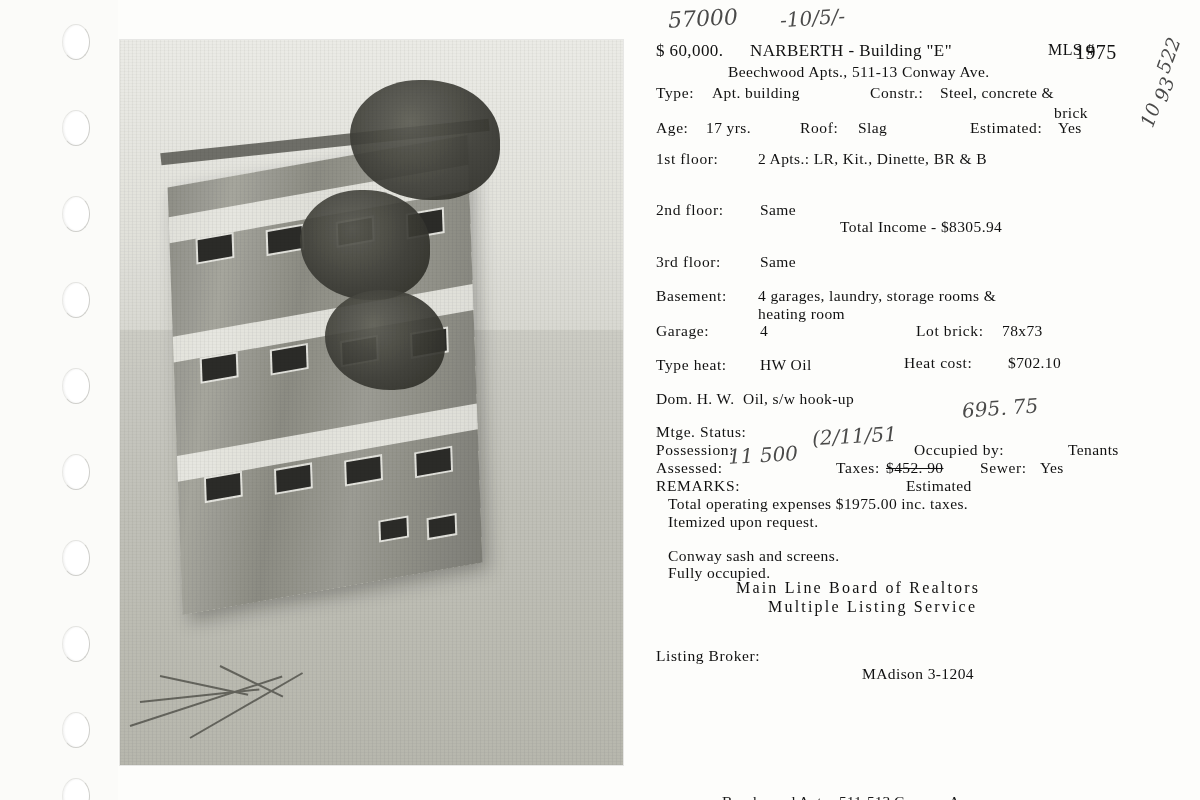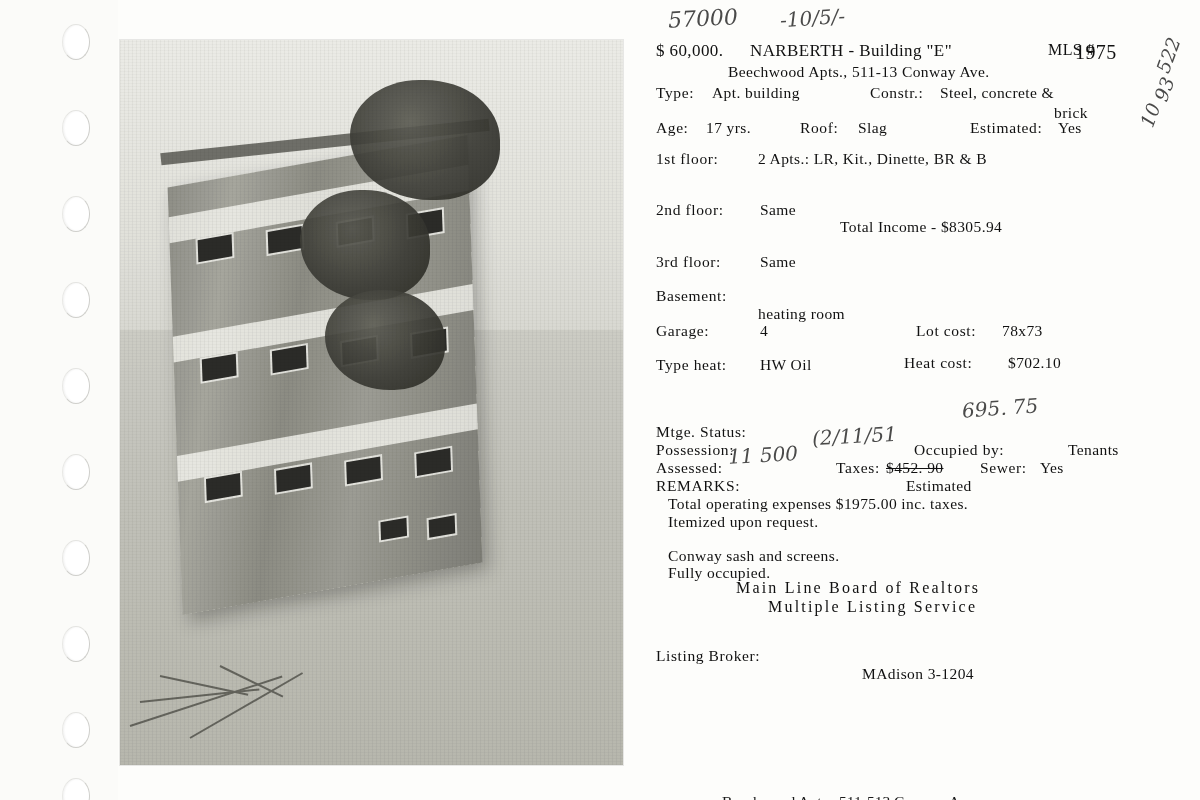--- a/index.html
+++ b/index.html
@@ -253,32 +253,34 @@
 
     <div class="row lbl" style="left:6px;top:190px">2nd floor:</div>
     <div class="row" style="left:110px;top:190px">Same</div>
 
     <div class="row" style="left:190px;top:207px">Total Income - $8305.94</div>
 
     <div class="row lbl" style="left:6px;top:242px">3rd floor:</div>
     <div class="row" style="left:110px;top:242px">Same</div>
 
     <div class="row lbl" style="left:6px;top:276px">Basement:</div>
+    <div class="row" style="left:108px;top:276px">4 garages, laundry, storage rooms &amp;</div>
     <div class="row" style="left:108px;top:294px">heating room</div>
 
     <div class="row lbl" style="left:6px;top:311px">Garage:</div>
     <div class="row" style="left:110px;top:311px">4</div>
-    <div class="row lbl" style="left:266px;top:311px">Lot cost:</div>
+    <div class="row lbl" style="left:266px;top:311px">Lot brick:</div>
     <div class="row" style="left:352px;top:311px">78x73</div>
 
     <div class="row lbl" style="left:6px;top:345px">Type heat:</div>
     <div class="row" style="left:110px;top:345px">HW Oil</div>
     <div class="row lbl" style="left:254px;top:343px">Heat cost:</div>
     <div class="row" style="left:358px;top:343px">$702.10</div>
 
+    <div class="row" style="left:6px;top:379px">Dom. H. W.  Oil, s/w hook-up</div>
 
     <div class="row lbl" style="left:6px;top:412px">Mtge. Status:</div>
     <div class="row lbl" style="left:6px;top:430px">Possession:</div>
     <div class="row lbl" style="left:264px;top:430px">Occupied by:</div>
     <div class="row" style="left:418px;top:430px">Tenants</div>
 
     <div class="row lbl" style="left:6px;top:448px">Assessed:</div>
     <div class="row lbl" style="left:186px;top:448px">Taxes:</div>
     <div class="row strike" style="left:236px;top:448px">$452. 90</div>
     <div class="row lbl" style="left:330px;top:448px">Sewer:</div>

